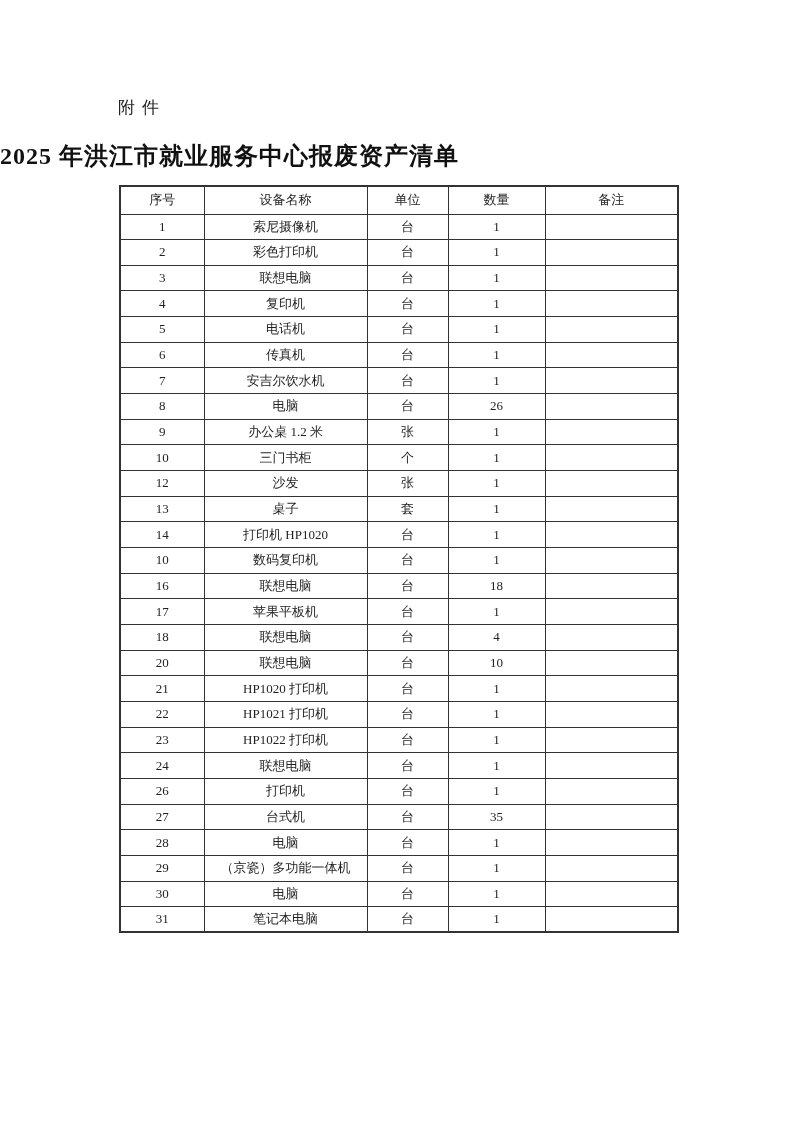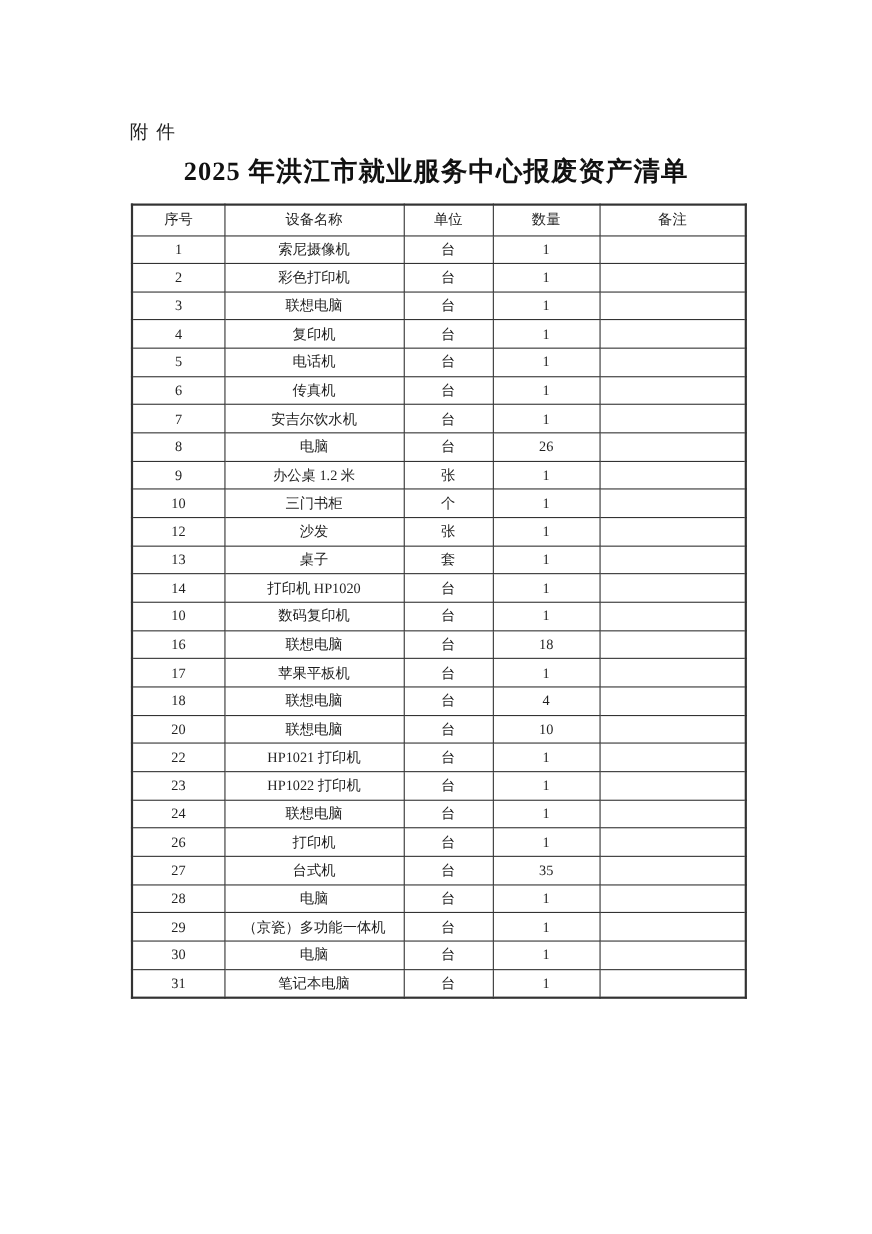--- a/index.html
+++ b/index.html
@@ -13,32 +13,31 @@
     overflow: hidden;
   }
   .page {
     position: absolute;
     inset: 0;
     background: #ffffff;
   }
   .attachment-label {
     position: absolute;
     left: 118px;
-    top: 108px;
+    top: 96px;
     font-size: 17px;
     letter-spacing: 7px;
     color: #222;
     white-space: nowrap;
   }
   .doc-title {
     position: absolute;
     top: 140px;
     left: 0;
     width: 100%;
-    text-align: center;
     font-size: 24px;
     font-weight: bold;
     letter-spacing: 1px;
     color: #111;
     white-space: nowrap;
   }
   table.asset-table {
     position: absolute;
     left: 119px;
     top: 185px;
@@ -213,20 +212,27 @@
           <td></td>
         </tr>
         <tr>
           <td>20</td>
           <td>联想电脑</td>
           <td>台</td>
           <td>10</td>
           <td></td>
         </tr>
         <tr>
+          <td>21</td>
+          <td>HP1020 打印机</td>
+          <td>台</td>
+          <td>1</td>
+          <td></td>
+        </tr>
+        <tr>
           <td>22</td>
           <td>HP1021 打印机</td>
           <td>台</td>
           <td>1</td>
           <td></td>
         </tr>
         <tr>
           <td>23</td>
           <td>HP1022 打印机</td>
           <td>台</td>

